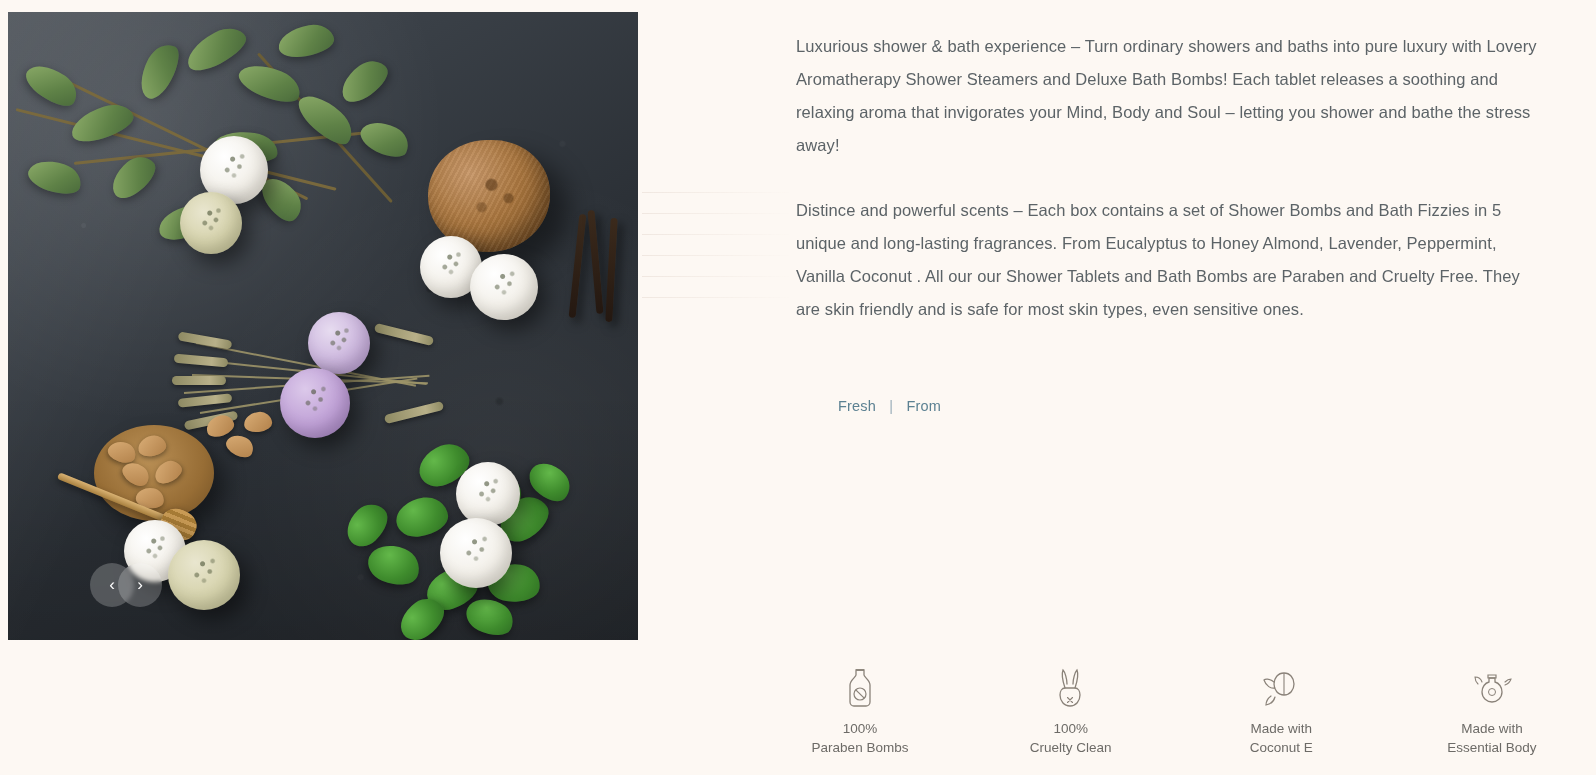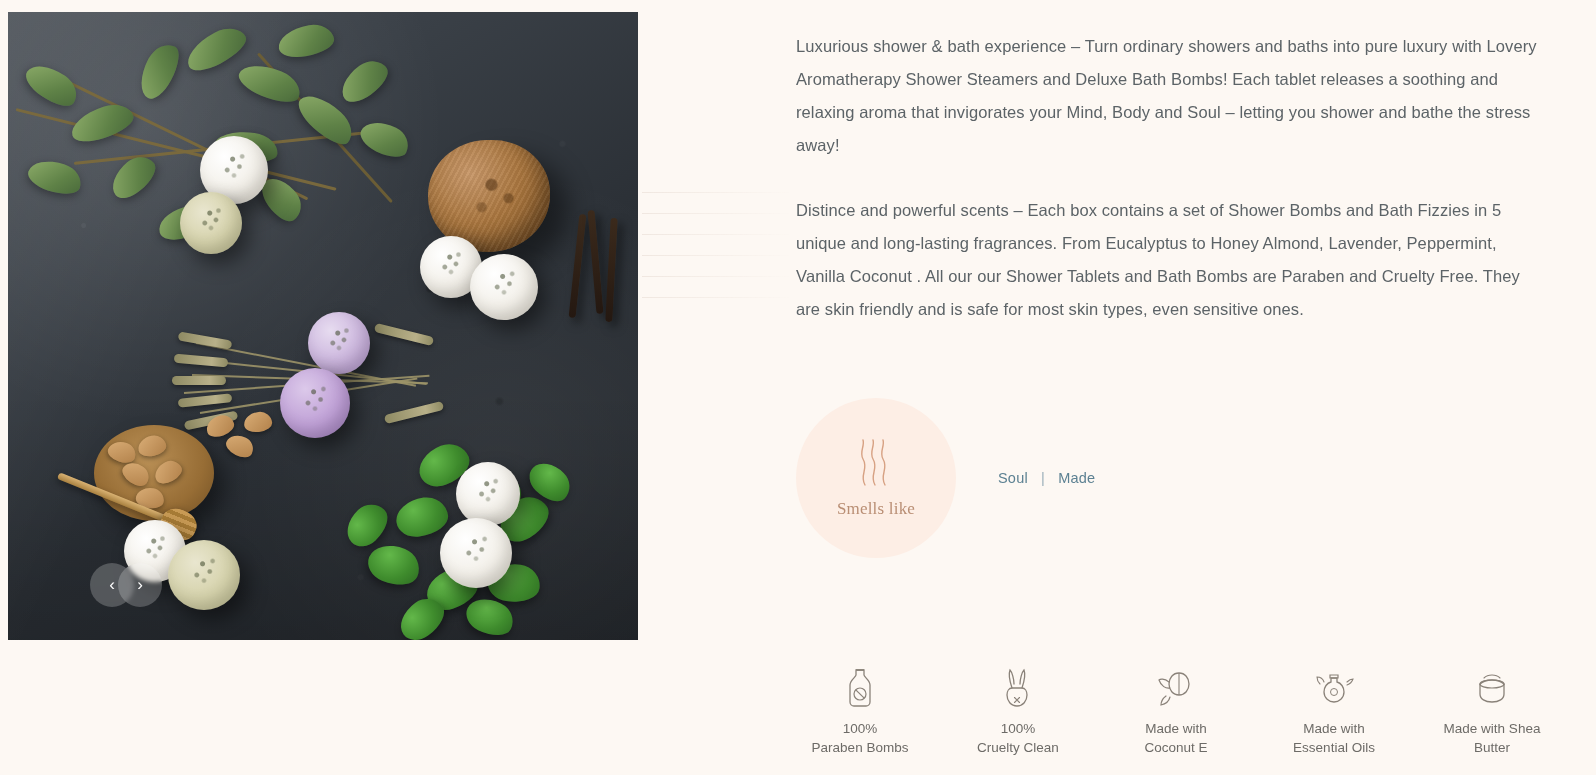--- a/index.html
+++ b/index.html
@@ -453,36 +453,26 @@
         <i></i>
     </div>
   </div>
 
   <div class="info">
 
     <p class="desc">Luxurious shower &amp; bath experience – Turn ordinary showers and baths into pure luxury with Lovery Aromatherapy Shower Steamers and Deluxe Bath Bombs! Each tablet releases a soothing and relaxing aroma that invigorates your Mind, Body and Soul – letting you shower and bathe the stress away!</p>
     <p class="desc">Distince and powerful scents – Each box contains a set of Shower Bombs and Bath Fizzies in 5 unique and long-lasting fragrances. From Eucalyptus to Honey Almond, Lavender, Peppermint, Vanilla Coconut . All our our Shower Tablets and Bath Bombs are Paraben and Cruelty Free. They are skin friendly and is safe for most skin types, even sensitive ones.</p>
 
     <div class="smells-row">
-      <div class="smells-badge">
-        <span class="steam">
-          <svg width="42" height="52" viewBox="0 0 42 52" fill="none" aria-hidden="true">
-            <path d="M10 48 C4 38 14 32 8 22 C4 15 10 9 8 3" stroke="#d7a183" stroke-width="1.4" stroke-linecap="round"></path>
-            <path d="M20 48 C14 38 24 32 18 22 C14 15 20 9 18 3" stroke="#d7a183" stroke-width="1.4" stroke-linecap="round"></path>
-            <path d="M30 48 C24 38 34 32 28 22 C24 15 30 9 28 3" stroke="#d7a183" stroke-width="1.4" stroke-linecap="round"></path>
-          </svg>
-        </span>
-        <span class="smells-label">Smells like</span>
-      </div>
 
       <div class="smells-text">
         <div class="smells-tags">
-          <span class="tag">Soul</span>
+          <span class="tag">Fresh</span>
           <span class="sep">|</span>
-          <span class="tag">Made</span>
+          <span class="tag">From</span>
         </div>
       </div>
     </div>
 
     <div class="features">
 
       <div class="feature">
         <span class="ficon">
           <svg width="34" height="44" viewBox="0 0 34 44" fill="none" aria-hidden="true">
             <path d="M13 4h8v5c0 2 6 5 6 10v17a4 4 0 0 1-4 4H11a4 4 0 0 1-4-4V19c0-5 6-8 6-10V4z" stroke="#8a8279" stroke-width="1.3"></path>
@@ -526,31 +516,19 @@
         <span class="ficon">
           <svg width="40" height="44" viewBox="0 0 40 44" fill="none" aria-hidden="true">
             <path d="M17 12h6v4c4 1 7 5 7 10 0 6-5 10-10 10s-10-4-10-10c0-5 3-9 7-10v-4z" stroke="#8a8279" stroke-width="1.3"></path>
             <path d="M16 9h8v3h-8z" stroke="#8a8279" stroke-width="1.2"></path>
             <path d="M6 18c-2-2-3-5-3-7 3 0 6 2 7 5" stroke="#8a8279" stroke-width="1.1" stroke-linecap="round"></path>
             <path d="M33 16c2-2 4-3 6-3-1 3-3 5-6 6" stroke="#8a8279" stroke-width="1.1" stroke-linecap="round"></path>
             <circle cx="20" cy="26" r="3.5" stroke="#8a8279" stroke-width="1"></circle>
           </svg>
         </span>
         <span class="flabel">Made with</span>
-        <span class="flabel">Essential Oils</span>
-      </div>
-
-      <div class="feature">
-        <span class="ficon">
-          <svg width="40" height="44" viewBox="0 0 40 44" fill="none" aria-hidden="true">
-            <path d="M8 18c3-3 8-4 12-4s9 1 12 4" stroke="#8a8279" stroke-width="1.3" stroke-linecap="round"></path>
-            <path d="M8 18v10c0 5 5 8 12 8s12-3 12-8V18" stroke="#8a8279" stroke-width="1.3"></path>
-            <ellipse cx="20" cy="18" rx="12" ry="4" stroke="#8a8279" stroke-width="1.2"></ellipse>
-            <path d="M12 12c2-2 5-3 8-3s6 1 8 3" stroke="#8a8279" stroke-width="1.1" stroke-linecap="round"></path>
-          </svg>
-        </span>
-        <span class="flabel">Made with Shea</span>
-        <span class="flabel">Butter</span>
-      </div>
+        <span class="flabel">Essential Body</span>
+      </div>
+
 
     </div>
   </div>
 </div>
 
 </body></html>

